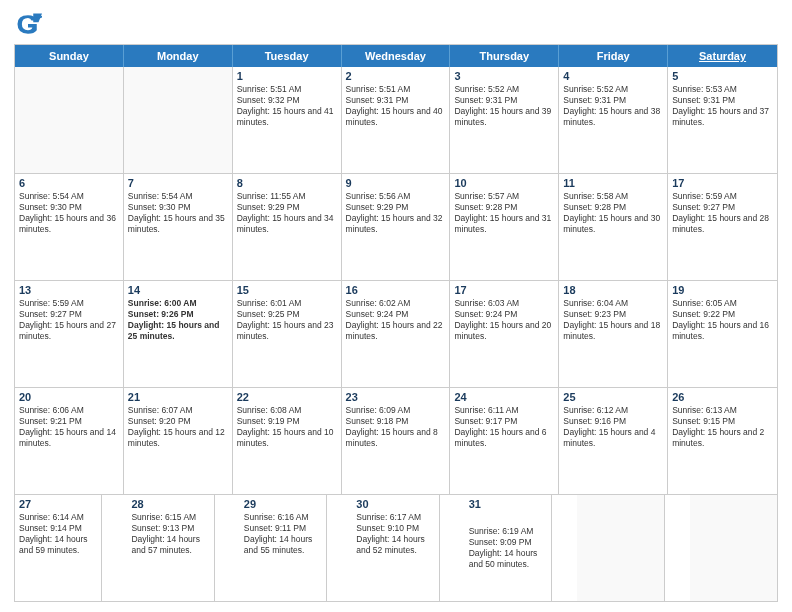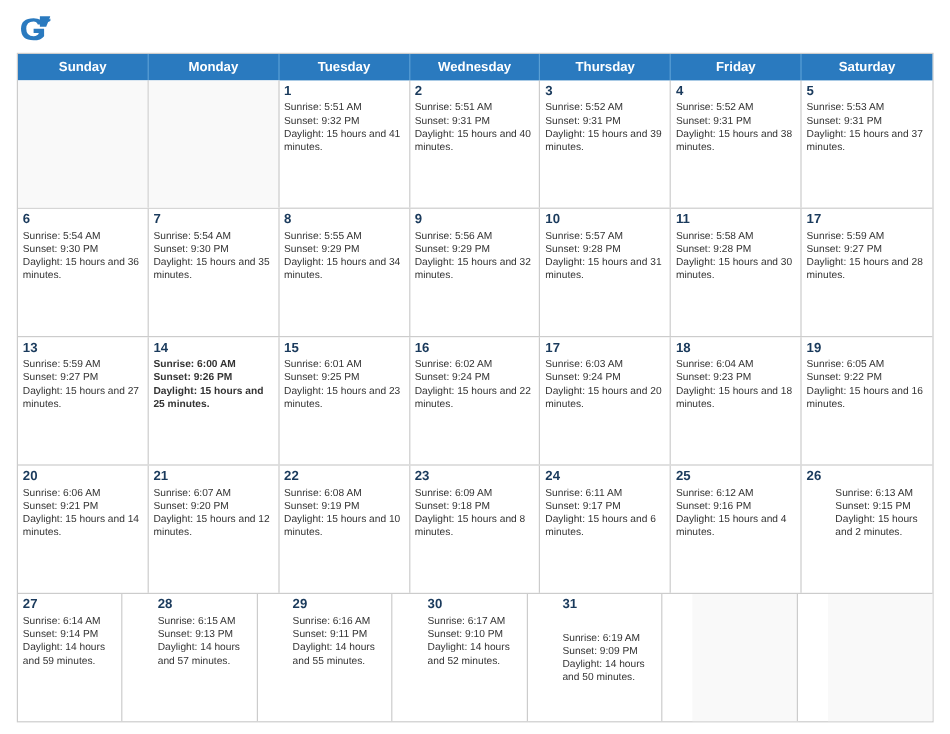--- a/index.html
+++ b/index.html
@@ -64,21 +64,21 @@
       background: #2a7abf;
     }
     .cal-header-cell {
       color: #fff;
       font-size: 11px;
       font-weight: bold;
       text-align: center;
       padding: 5px 2px;
       border-right: 1px solid #5a9fd4;
     }
-    .cal-header-cell:last-child { border-right: none; }
+    .cal-header-cell:last-child { border-right: none; text-decoration: underline; }
     .cal-body {
       flex: 1;
       display: flex;
       flex-direction: column;
     }
     .cal-row {
       display: grid;
       grid-template-columns: repeat(7, 1fr);
       flex: 1;
       border-bottom: 1px solid #ccc;
@@ -182,21 +182,21 @@
 Daylight: 15 hours and 36 minutes.</div>
           </div>
           <div class="cal-cell">
             <div class="day-num">7</div>
             <div class="cell-text" style="white-space: pre-line;">Sunrise: 5:54 AM
 Sunset: 9:30 PM
 Daylight: 15 hours and 35 minutes.</div>
           </div>
           <div class="cal-cell">
             <div class="day-num">8</div>
-            <div class="cell-text" style="white-space: pre-line;">Sunrise: 5:55 AM
+            <div class="cell-text" style="white-space: pre-line;">Sunrise: 11:55 AM
 Sunset: 9:29 PM
 Daylight: 15 hours and 34 minutes.</div>
           </div>
           <div class="cal-cell">
             <div class="day-num">9</div>
             <div class="cell-text" style="white-space: pre-line;">Sunrise: 5:56 AM
 Sunset: 9:29 PM
 Daylight: 15 hours and 32 minutes.</div>
           </div>
           <div class="cal-cell">
@@ -294,21 +294,21 @@
 Daylight: 15 hours and 6 minutes.</div>
           </div>
           <div class="cal-cell">
             <div class="day-num">25</div>
             <div class="cell-text" style="white-space: pre-line;">Sunrise: 6:12 AM
 Sunset: 9:16 PM
 Daylight: 15 hours and 4 minutes.</div>
           </div>
           <div class="cal-cell">
             <div class="day-num">26</div>
-            <div class="cell-text" style="white-space: pre-line; margin-left: 24px;">Sunrise: 6:13 AM
+            <div class="cell-text" style="white-space: pre-line;">Sunrise: 6:13 AM
 Sunset: 9:15 PM
 Daylight: 15 hours and 2 minutes.</div>
           </div>
         </div>
         <div class="cal-row">
           <div class="cal-cell">
             <div class="day-num">27</div>
             <div class="cell-text" style="white-space: pre-line;">Sunrise: 6:14 AM
 Sunset: 9:14 PM
 Daylight: 14 hours and 59 minutes.</div>

